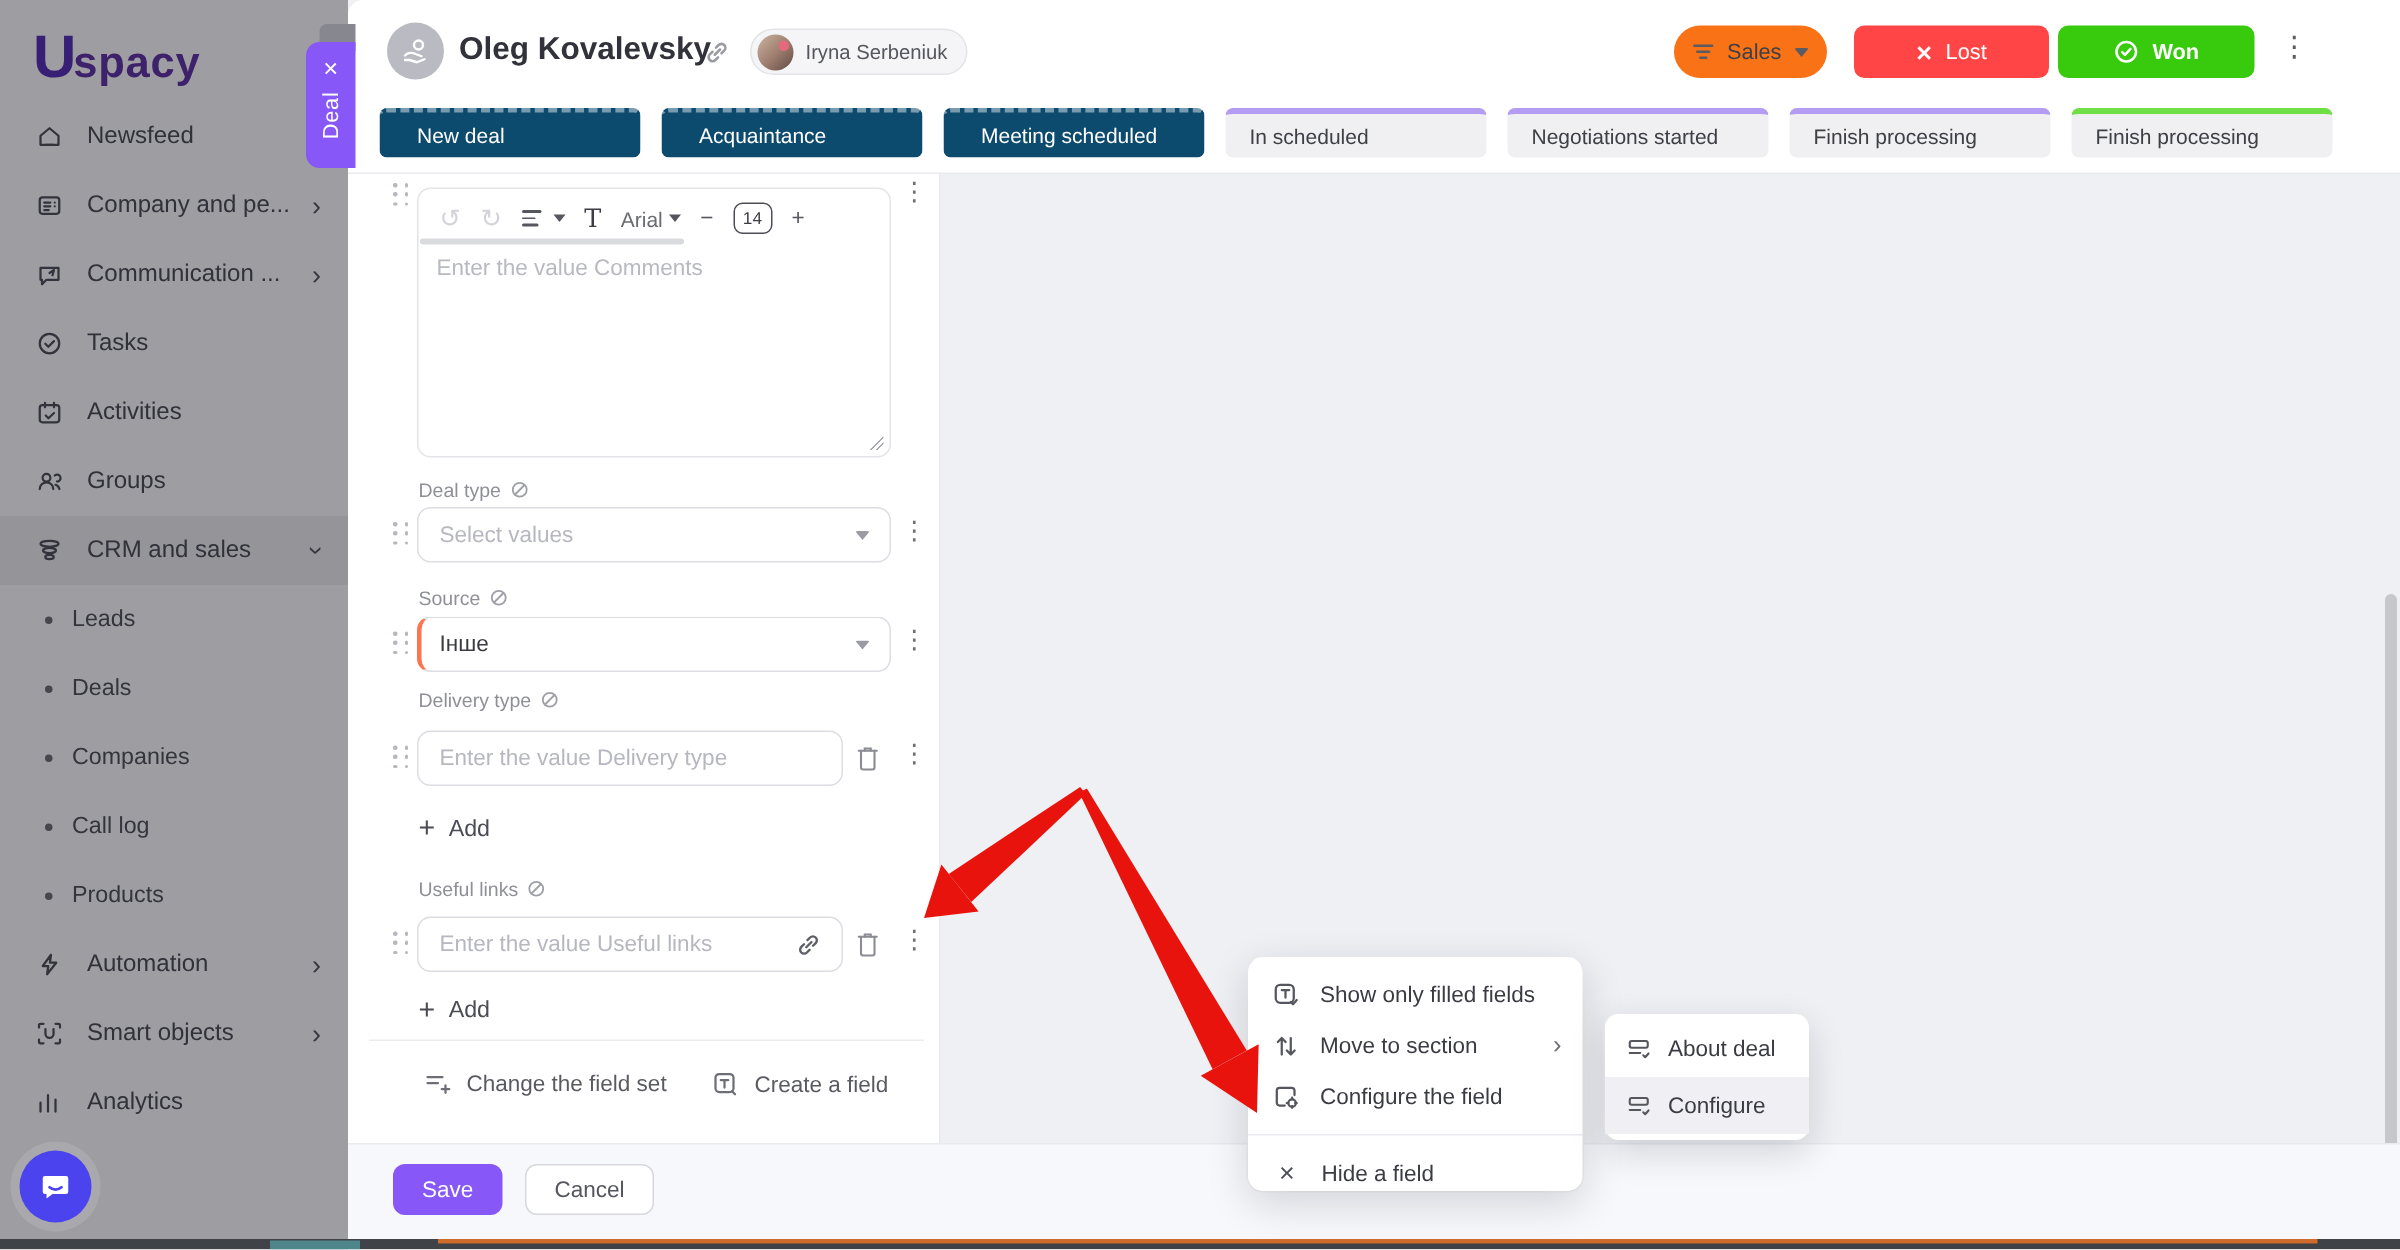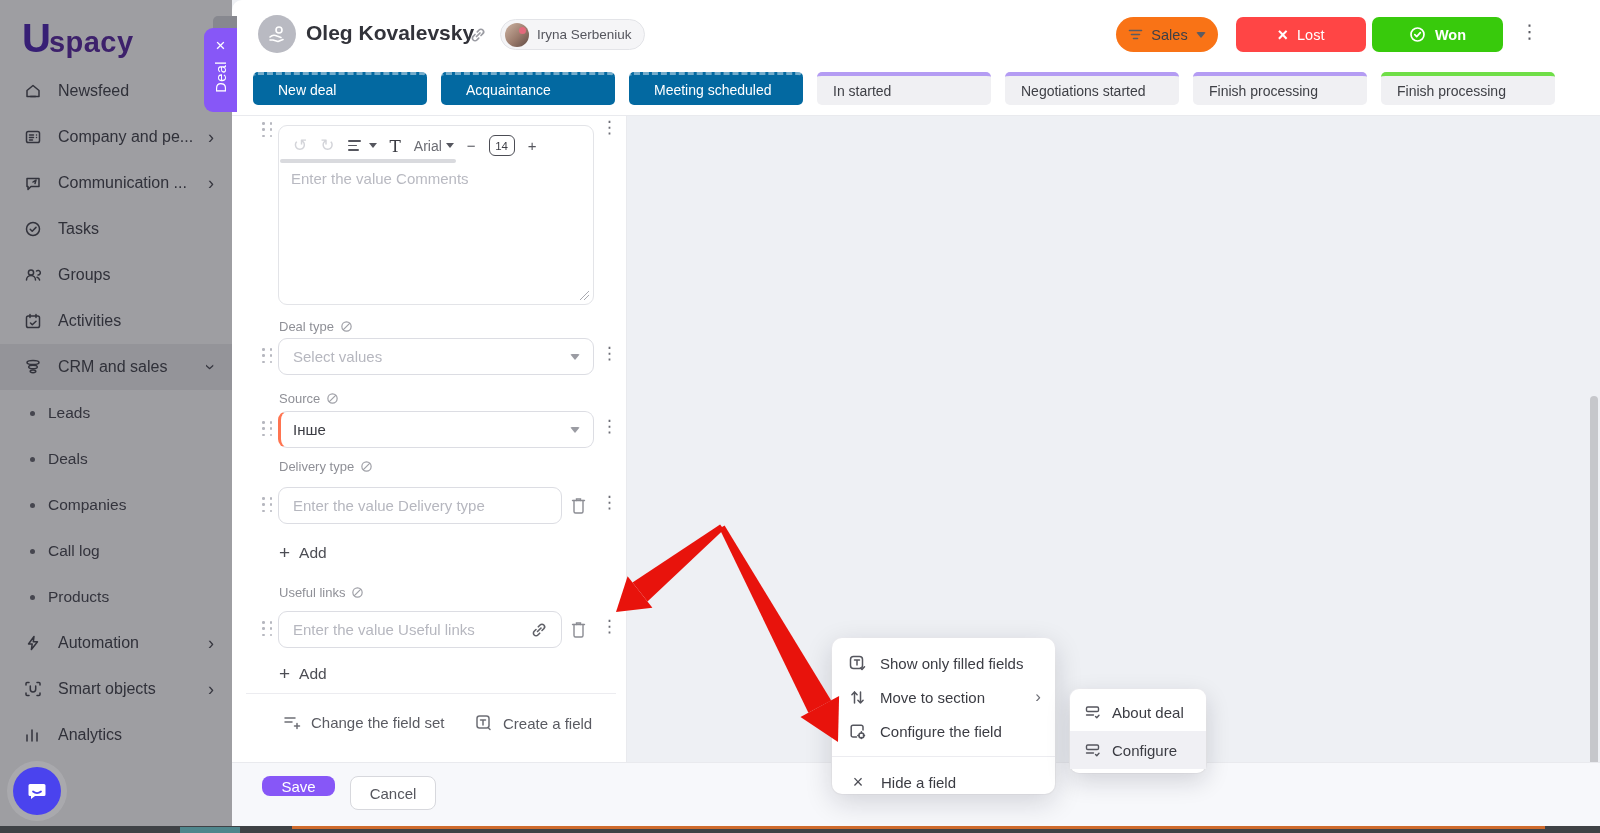--- a/index.html
+++ b/index.html
@@ -69,21 +69,21 @@
   .btn-won { position:absolute; left:1140px; top:17px; width:131px; height:35px; background:#38ca0c;
     border:none; border-radius:7px; color:#fff; font-size:14.5px; font-weight:bold; display:flex;
     align-items:center; justify-content:center; gap:9px; cursor:pointer; font-family:inherit; }
   .hdr-kebab { position:absolute; left:1288px; top:22px; font-size:19px; color:#5a5b63; cursor:pointer;
     letter-spacing:0; line-height:1.1; }
 
   
   .stages { position:absolute; left:21px; top:72px; display:flex; gap:14px; }
   .stage { width:174px; height:33px; border-radius:5px; font-size:14px; display:flex; align-items:center;
     cursor:pointer; }
-  .stage.done { background:#0369a1; color:#fff; padding-left:25px; border-top:3px dashed rgba(255,255,255,.45); }
+  .stage.done { background:#0c4a6e; color:#fff; padding-left:25px; border-top:3px dashed rgba(255,255,255,.45); }
   .stage.todo { background:#f0f0f3; color:#3f4046; padding-left:16px; border-top:4px solid #b49cf3; }
   .stage.todo.green { border-top-color:#6fde47; }
   .divider-top { position:absolute; left:0; top:115px; width:1368px; height:1px; background:#e9eaee; }
 
   
   .right-zone { position:absolute; left:394px; top:116px; width:974px; height:646px; background:#eef0f4;
     border-left:1px solid #e9eaee; }
   .scroll-thumb { position:absolute; left:1358px; top:396px; width:8px; height:420px; border-radius:4px;
     background:#c6c7cb; cursor:pointer; }
 
@@ -134,37 +134,37 @@
   .add-btn .plus { font-size:19px; color:#4c4d54; line-height:1; }
 
   .col-div { position:absolute; left:14px; top:693px; width:370px; height:1px; background:#ececf0; }
   .link-row { position:absolute; top:714px; display:flex; align-items:center; gap:10px; cursor:pointer;
     color:#5a5b62; font-size:15px; }
   .link-row svg { stroke:#6e6f76; fill:none; stroke-width:1.5; stroke-linecap:round; stroke-linejoin:round; }
 
   
   .pfooter { position:absolute; left:0; top:762px; width:1368px; height:65px; background:#f7f8fb;
     border-top:1px solid #e9eaee; }
-  .btn-save { position:absolute; left:30px; top:13px; width:73px; height:20px; background:#8757f7;
+  .btn-save { position:absolute; left:30px; top:13px; width:73px; height:34px; background:#8757f7;
     border:none; border-radius:8px; color:#fff; font-size:15px; cursor:pointer; font-family:inherit; }
   .btn-cancel { position:absolute; left:118px; top:13px; width:86px; height:34px; background:#fff;
     border:1px solid #d7d8dd; border-radius:8px; color:#55565d; font-size:15px; cursor:pointer; font-family:inherit; }
 
   
   .cmenu { position:absolute; left:600px; top:638px; width:223px; height:156px; background:#fff;
     border-radius:10px; box-shadow:0 8px 28px rgba(20,20,40,.16), 0 0 0 1px #f0f0f3; z-index:20; padding-top:8px; }
   .citem { height:34px; display:flex; align-items:center; padding:0 14px 0 16px; gap:13px; cursor:pointer;
     font-size:15px; color:#3b3c43; position:relative; }
   .citem svg { stroke:#55565e; fill:none; stroke-width:1.5; stroke-linecap:round; stroke-linejoin:round; flex:none; }
   .citem .x-ic { font-size:18px; color:#4c4d55; width:20px; text-align:center; }
   .citem .sub-chev { position:absolute; right:14px; color:#6e6f77; font-size:17px; }
   .cdiv { margin:8px 0; height:1px; background:#ececf0; }
 
   .smenu { position:absolute; left:838px; top:676px; width:136px; height:84px; background:#fff;
-    border-radius:9px; box-shadow:0 8px 24px rgba(20,20,40,.16), 0 0 0 1px #f0f0f3; z-index:20; padding:4px 0;margin-top:13px; }
+    border-radius:9px; box-shadow:0 8px 24px rgba(20,20,40,.16), 0 0 0 1px #f0f0f3; z-index:20; padding:4px 0; }
   .sitem { height:38px; display:flex; align-items:center; padding:0 12px 0 14px; gap:11px; cursor:pointer;
     font-size:15px; color:#3b3c43; }
   .sitem.hl { background:#f0f0f4; }
   .sitem svg { stroke:#55565e; fill:none; stroke-width:1.4; stroke-linecap:round; stroke-linejoin:round; flex:none; }
 
   
   .arrows { position:absolute; left:0; top:0; width:1600px; height:833px; z-index:40; pointer-events:none; }
 
   
   .strip { position:absolute; left:0; top:826px; width:1600px; height:7px; background:#3f4246; z-index:45; }
@@ -222,38 +222,38 @@
               <circle cx="10" cy="10" r="6.5"></circle>
               <path d="M7.2 10.2 l2 2 L13 8.4"></path>
             </svg>
         </span>
         <span class="nlabel">Tasks</span>
       </div>
 
       <div class="nav-item">
         <span class="nicon">
           <svg width="20" height="20" viewBox="0 0 20 20">
+              <rect x="3.5" y="5" width="13" height="11.5" rx="1.8"></rect>
+              <path d="M7 3.5 v3 M13 3.5 v3"></path>
+              <path d="M7.5 12 l1.8 1.8 L13 10.3"></path>
+            </svg>
+        </span>
+        <span class="nlabel">Activities</span>
+      </div>
+
+      <div class="nav-item">
+        <span class="nicon">
+          <svg width="20" height="20" viewBox="0 0 20 20">
               <circle cx="8" cy="7.5" r="2.6"></circle>
               <path d="M3.5 15 a4.5 4.5 0 0 1 9 0"></path>
               <path d="M13.5 6 a2.3 2.3 0 1 1 1.5 4"></path>
               <path d="M14 12.2 a4 4 0 0 1 2.6 2.8"></path>
             </svg>
         </span>
         <span class="nlabel">Groups</span>
-      </div>
-
-      <div class="nav-item">
-        <span class="nicon">
-          <svg width="20" height="20" viewBox="0 0 20 20">
-              <rect x="3.5" y="5" width="13" height="11.5" rx="1.8"></rect>
-              <path d="M7 3.5 v3 M13 3.5 v3"></path>
-              <path d="M7.5 12 l1.8 1.8 L13 10.3"></path>
-            </svg>
-        </span>
-        <span class="nlabel">Activities</span>
       </div>
 
       <div class="nav-item active">
         <span class="nicon">
           <svg width="20" height="20" viewBox="0 0 20 20">
               <ellipse cx="10" cy="5.5" rx="6" ry="2"></ellipse>
               <ellipse cx="10" cy="10" rx="4.3" ry="1.7"></ellipse>
               <ellipse cx="10" cy="14.3" rx="2.8" ry="1.4"></ellipse>
             </svg>
         </span>
@@ -378,21 +378,21 @@
       <div class="stage done">
           <span>New deal</span>
         </div>
       <div class="stage done">
           <span>Acquaintance</span>
         </div>
       <div class="stage done">
           <span>Meeting scheduled</span>
         </div>
       <div class="stage todo">
-          <span>In started</span>
+          <span>In scheduled</span>
         </div>
       <div class="stage todo">
           <span>Negotiations started</span>
         </div>
       <div class="stage todo">
           <span>Finish processing</span>
         </div>
       <div class="stage todo green">
           <span>Finish processing</span>
         </div>

